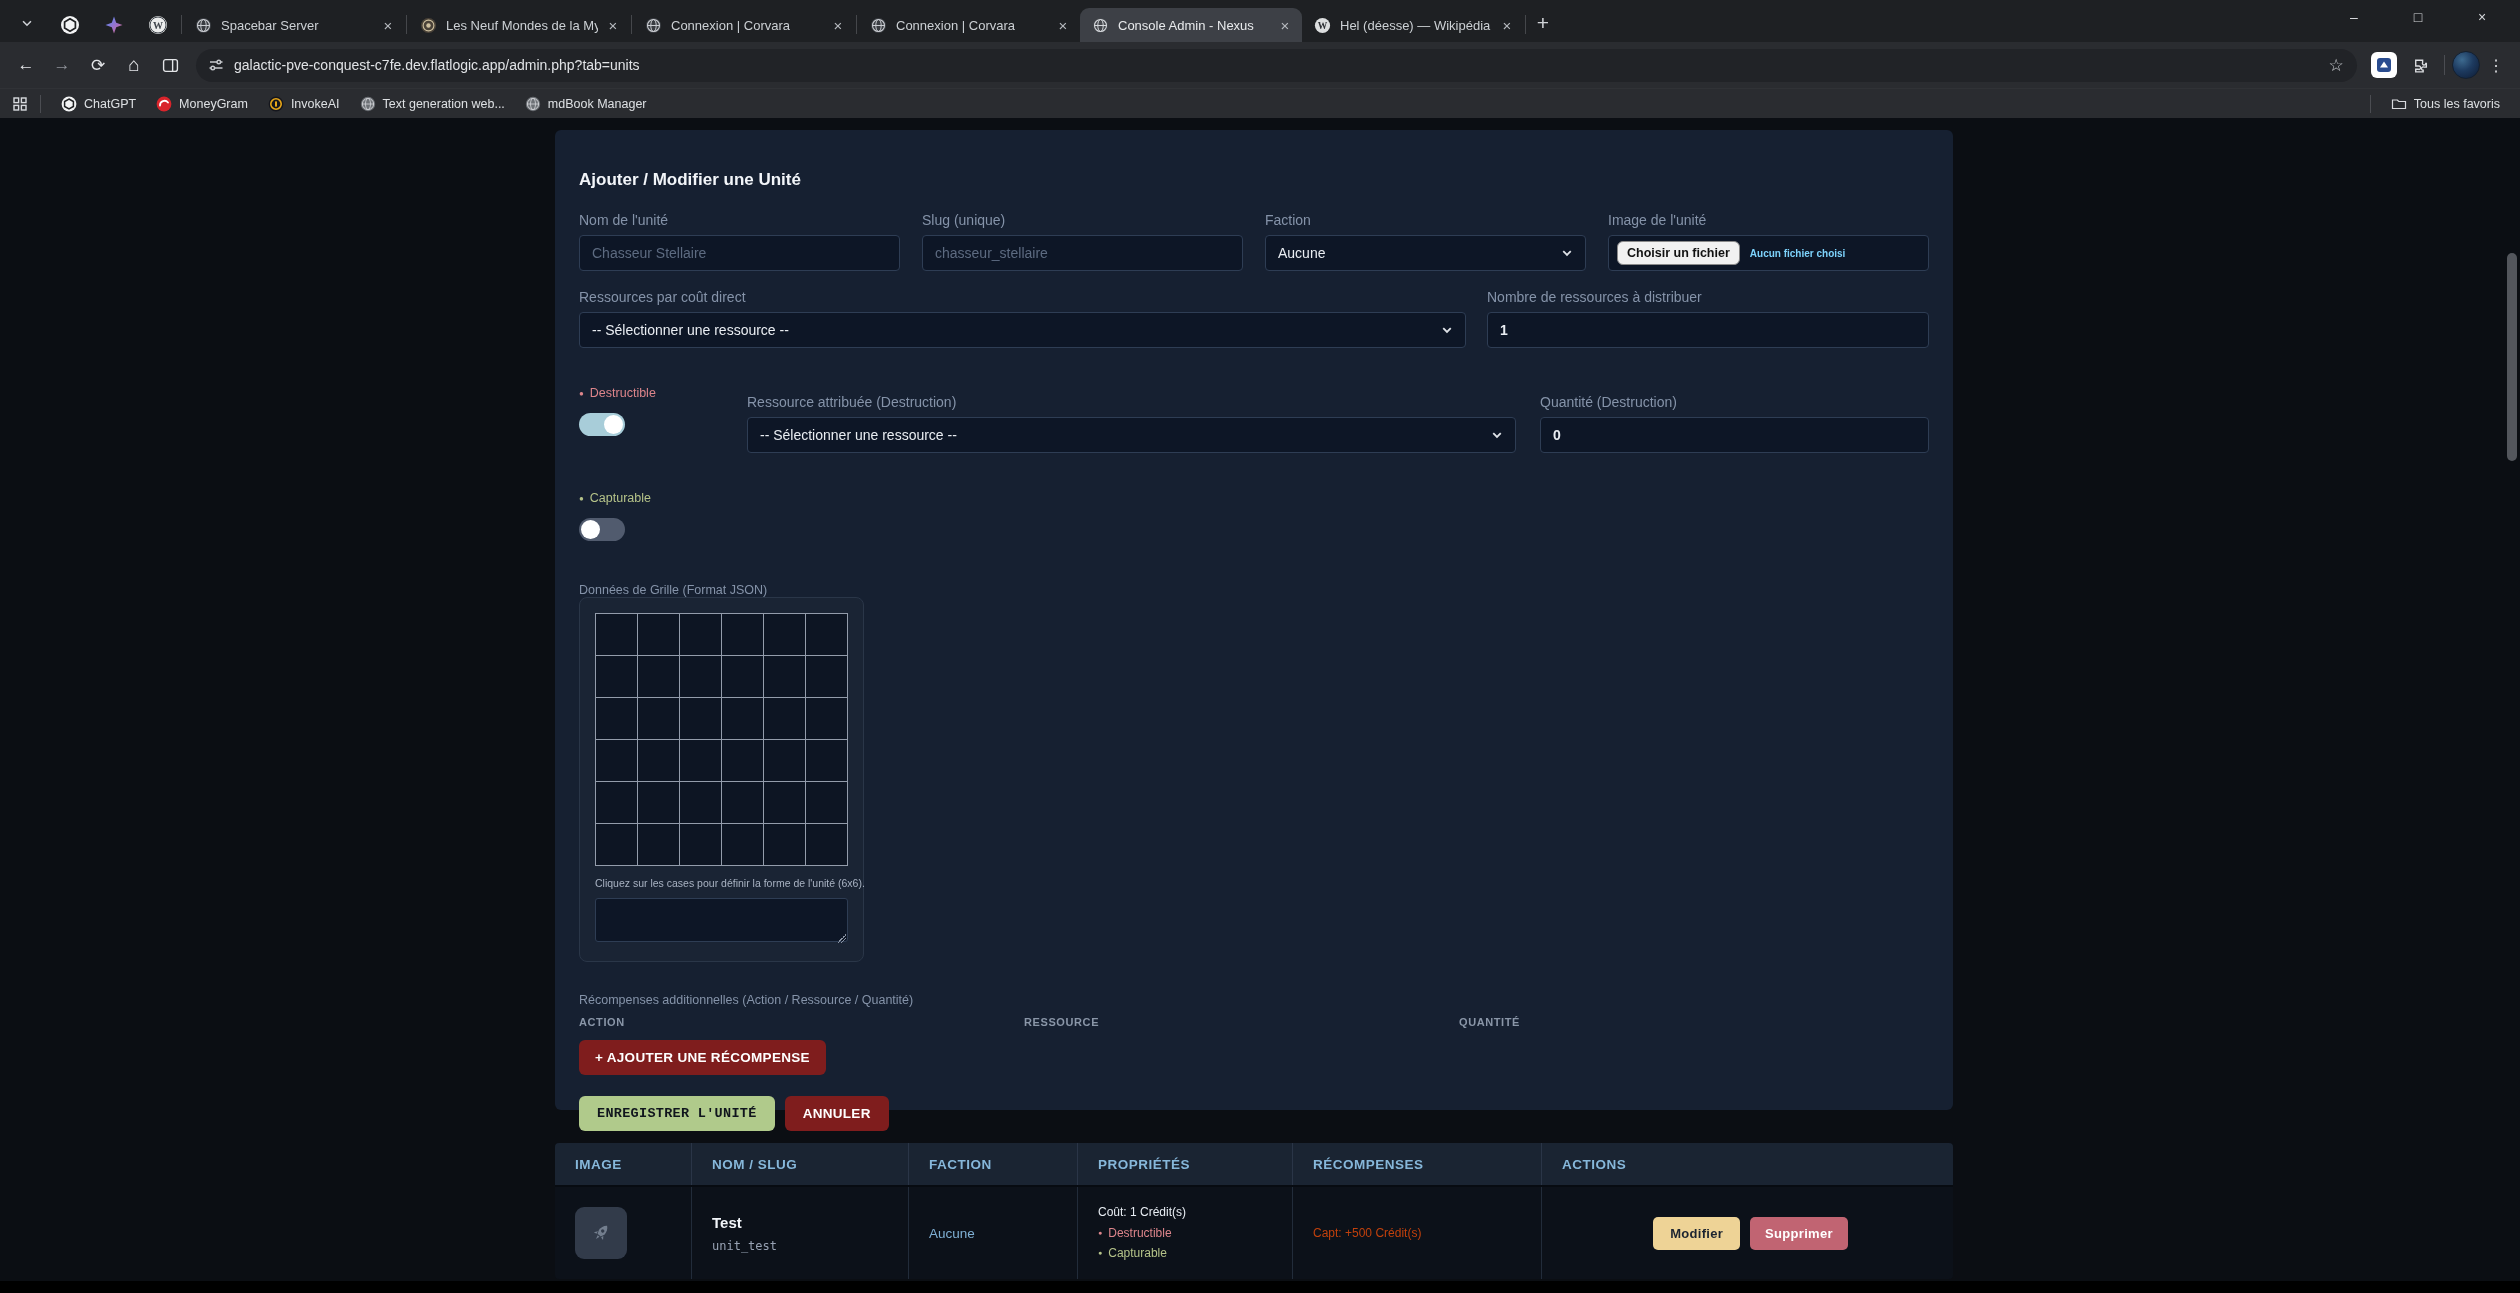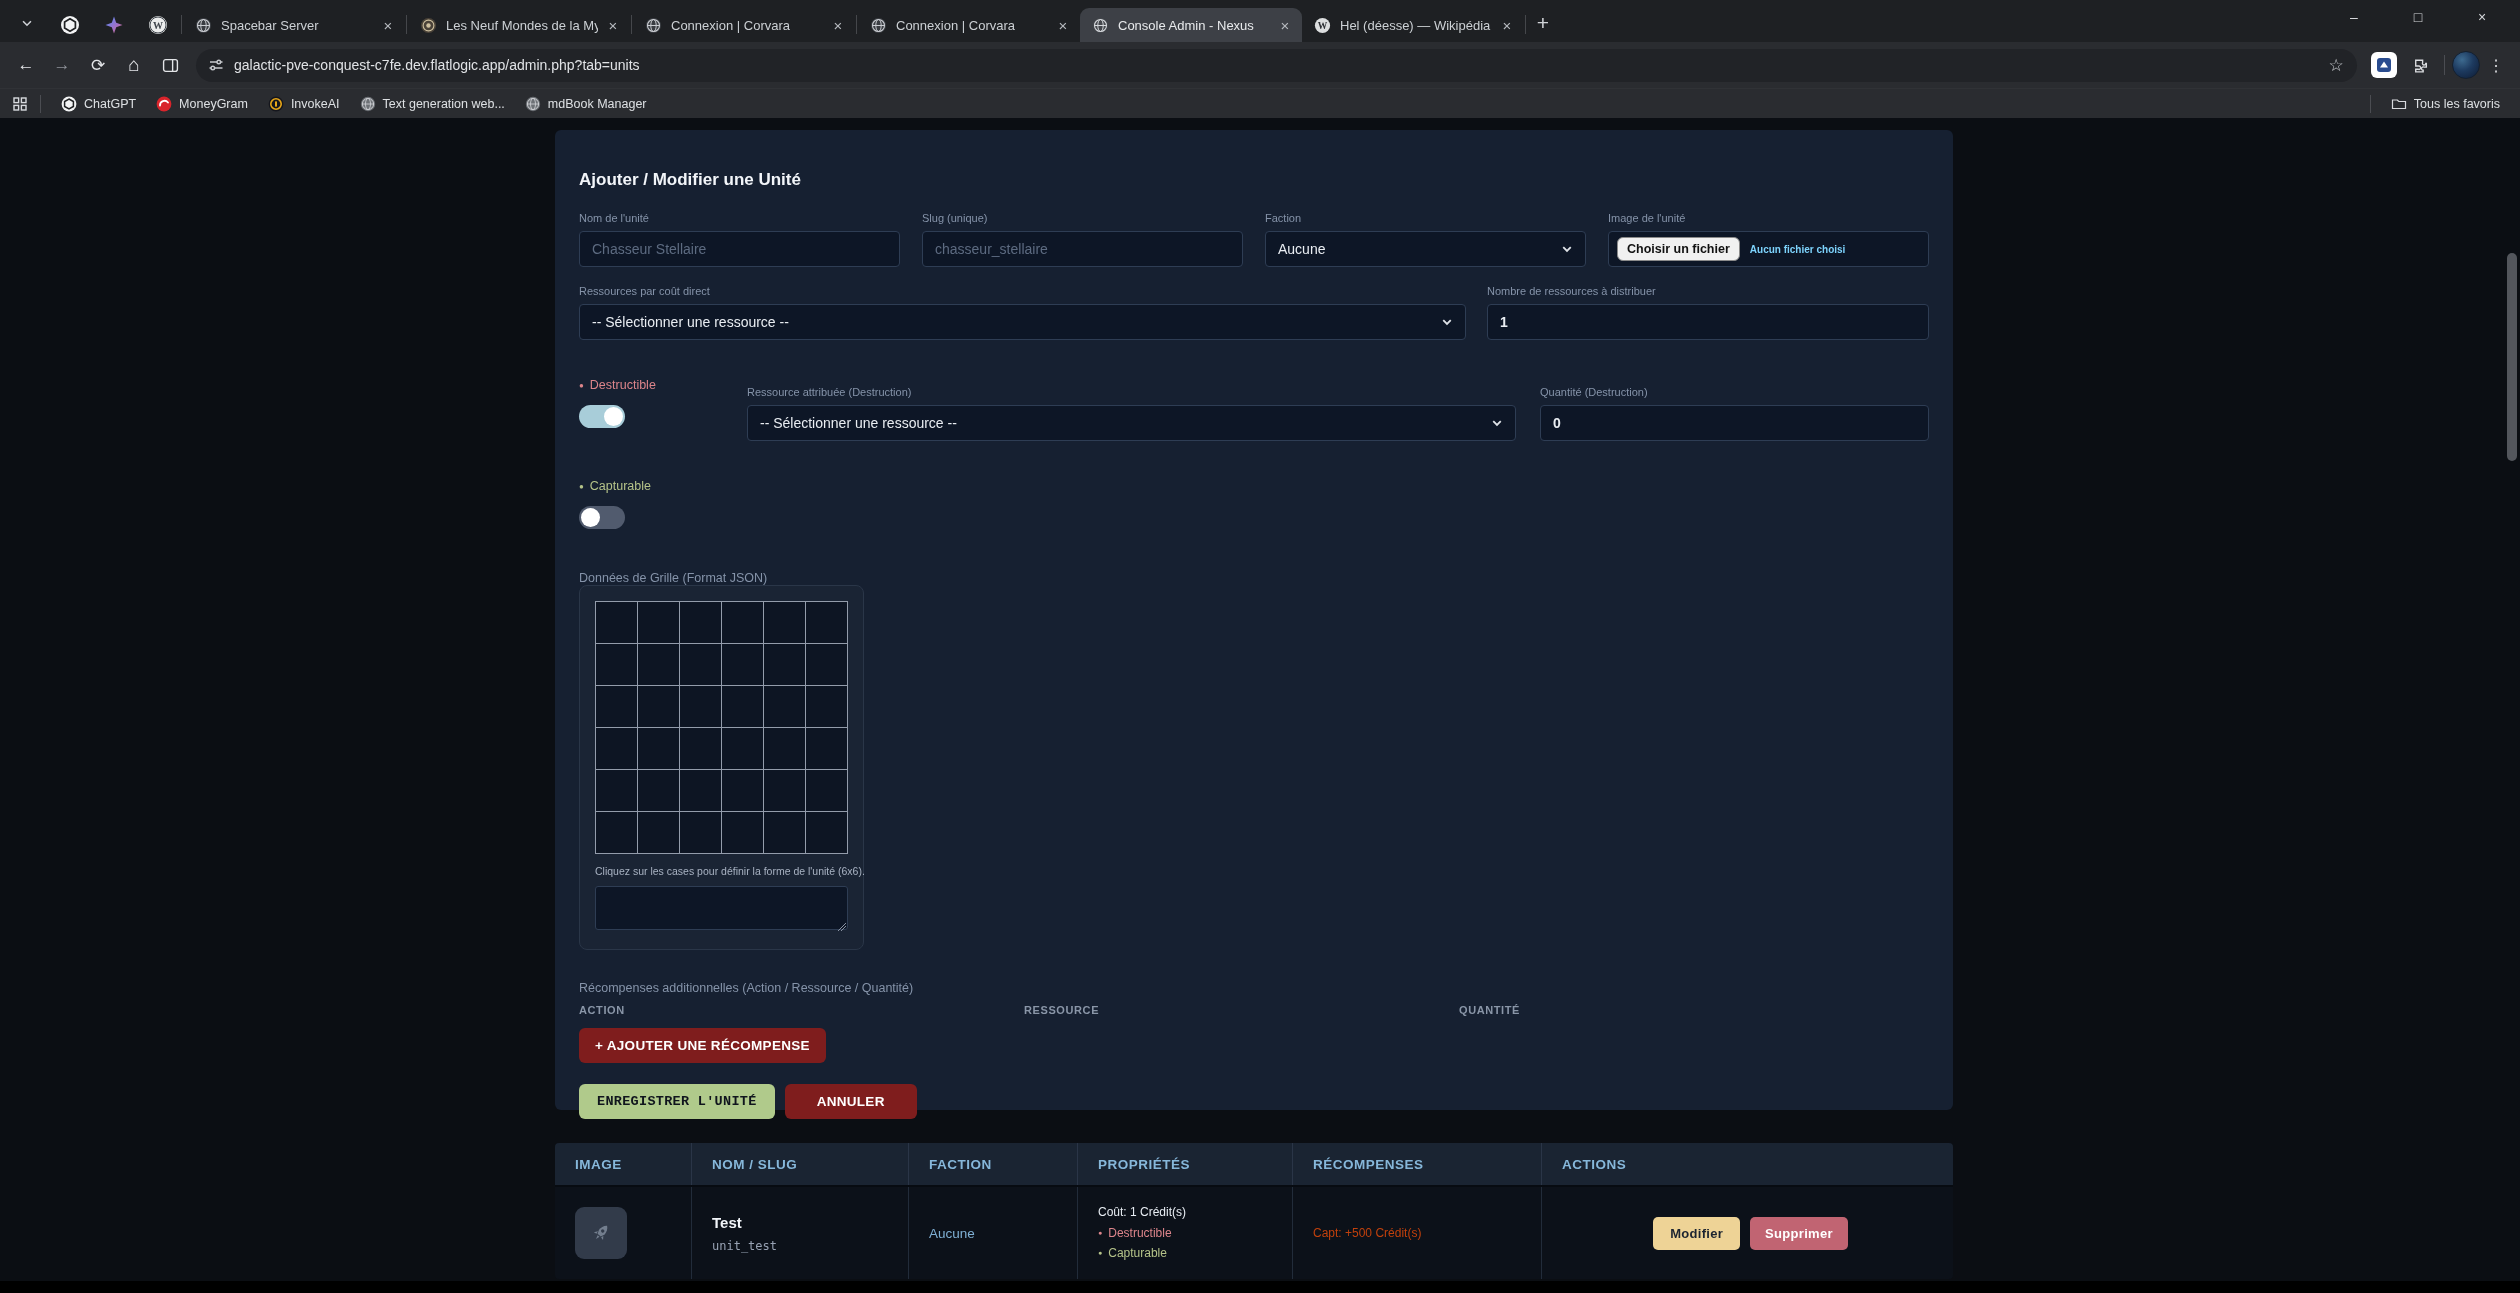--- a/index.html
+++ b/index.html
@@ -43,21 +43,21 @@
   .bm-spacer { flex:1; }
   .bk-sep { width:1px; height:18px; background:#4b4d52; margin:0 8px; }
 
   
   .page { position:relative; flex:1; background:#0b0e13; overflow:hidden; }
   .scroll-thumb { position:absolute; right:3px; top:135px; width:10px; height:208px; background:#53565c; border-radius:6px; }
 
   .form-card { position:absolute; left:555px; top:12px; width:1398px; height:980px; background:#162031; border-radius:6px; padding:40px 24px 0 24px; }
   .card-title { color:#f2f5f9; font-size:17px; font-weight:bold; }
 
-  .f-label { color:#8593a9; font-size:11px; margin-bottom:7px; display:block; }
+  .f-label { color:#8593a9; font-size:14px; margin-bottom:7px; display:block; }
   .t-input { width:100%; height:36px; background:#0d1626; border:1px solid #2e3d54; border-radius:4px; color:#e9edf2; font-size:14px; padding:12px 12px; font-family:"Liberation Sans",sans-serif; }
   .t-input::placeholder { color:#5d6b81; }
   .sel { width:100%; height:36px; background:#0d1626; border:1px solid #2e3d54; border-radius:4px; color:#e9edf2; font-size:14px; padding:0 12px; display:flex; align-items:center; justify-content:space-between; }
   .sel-chev { flex:none; margin-left:8px; }
 
   .row1 { display:flex; gap:22px; margin-top:22px; }
   .row1 .field { flex:1; min-width:0; }
   .file-box { height:36px; border:1px solid #2e3d54; border-radius:4px; background:#0d1626; display:flex; align-items:center; padding:0 8px; gap:10px; }
   .file-btn { background:#f1f1f1; color:#111; border:1px solid #8a8a8a; border-radius:6px; font-size:12.5px; padding:4px 9px; font-family:"Liberation Sans",sans-serif; font-weight:bold; }
   .file-status { color:#7dd3fc; font-size:10px; font-weight:bold; white-space:nowrap; }
@@ -94,21 +94,21 @@
   .rewards-label { color:#8593a9; font-size:12.5px; margin-top:31px; }
   .rewards-headers { display:flex; margin-top:9px; color:#8a96a8; font-size:11px; font-weight:bold; letter-spacing:0.6px; }
   .rh-action { width:445px; flex:none; }
   .rh-resource { width:435px; flex:none; }
 
   .btn { border:none; border-radius:6px; font-weight:bold; font-size:13.5px; font-family:"Liberation Sans",sans-serif; letter-spacing:0.3px; cursor:default; }
   .btn-slate { background:#7f1d1d; color:#fff; }
   .btn-add { margin-top:12px; padding:10px 16px; }
   .form-actions { display:flex; gap:10px; margin-top:21px; }
   .btn-save { background:#b0ca8b; color:#10151d; padding:10px 18px;font-family:Liberation Mono, monospace; }
-  .btn-cancel { padding:10px 32px;text-align:right; }
+  .btn-cancel { padding:10px 18px;text-align:right; }
 
   
   .data-table { position:absolute; left:555px; top:1025px; width:1398px; background:#0c1119; border-radius:4px; overflow:hidden; }
   .t-head, .t-row { display:grid; grid-template-columns:137px 217px 169px 215px 249px 1fr; }
   .t-head { background:#1a2432; }
   .th-cell { color:#86b7da; font-size:13.5px; font-weight:bold; letter-spacing:0.5px; padding:14px 14px 13px 20px; border-right:1px solid #27324230; }
   .t-head .th-cell { border-right:1px solid #2a3547; }
   .th-cell:last-child { border-right:none; }
   .t-row { border-top:2px solid #070b11; height:94px; }
   .td-cell { padding:12px 14px 12px 20px; border-right:1px solid #222c3a; display:flex; flex-direction:column; justify-content:center; }

